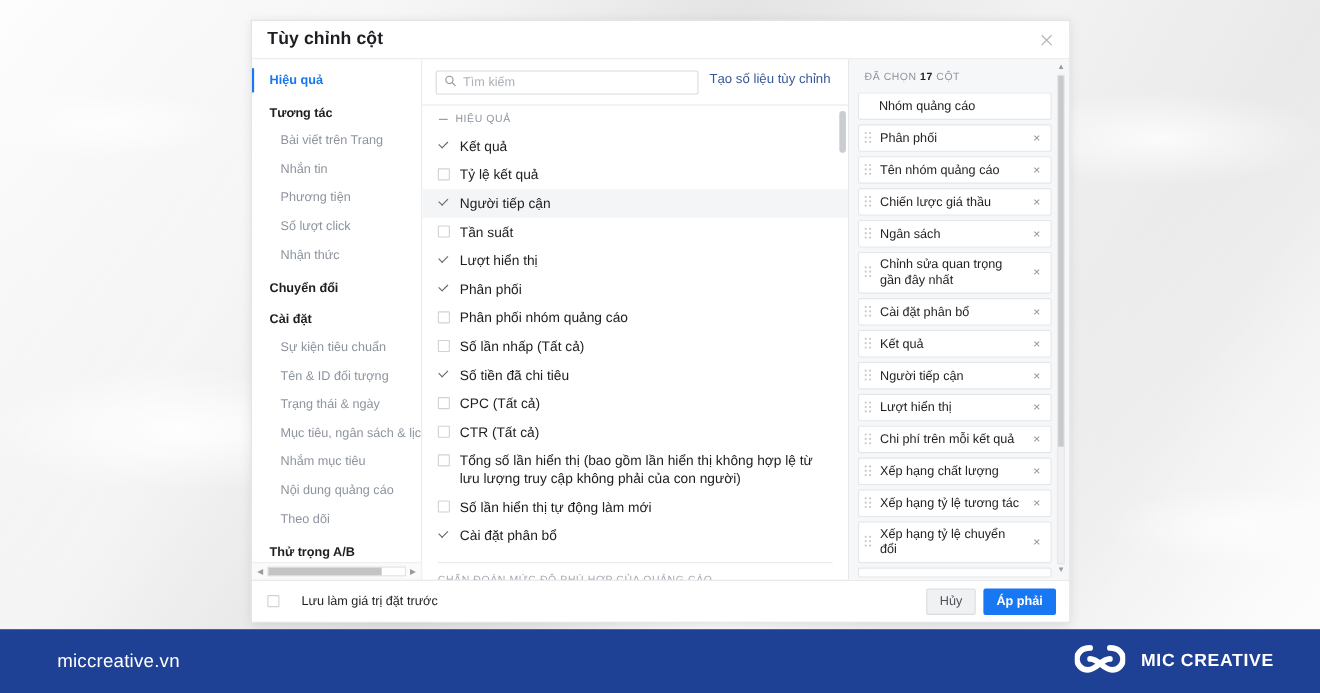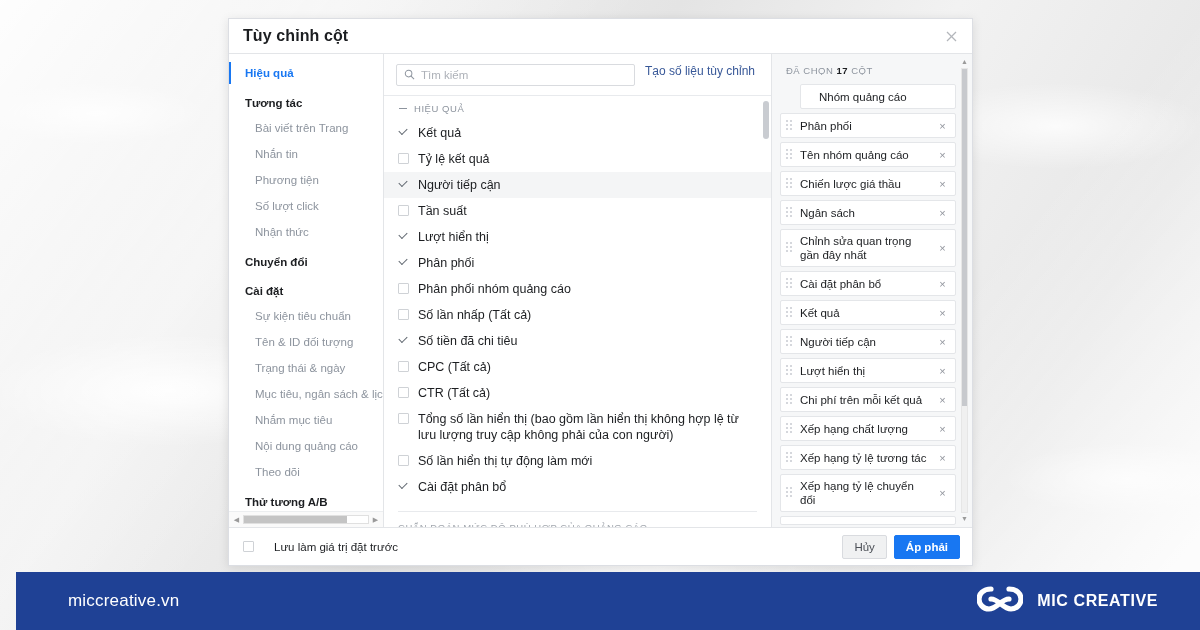--- a/index.html
+++ b/index.html
@@ -278,21 +278,21 @@
     background: #fff;
     border: 1px solid #e4e6e9;
     border-radius: 2px;
     margin-bottom: 4px;
     min-height: 25px;
     display: flex; align-items: center;
     padding: 4px 6px 4px 5px;
     font-size: 11.5px; color: #1c1e21;
     line-height: 14px;
   }
-  .chip.fixed { padding-left: 18px; margin-left: 20px; }
+  .chip.fixed { padding-left: 18px; }
   .grip {
     flex: 0 0 auto;
     width: 9px; height: 12px;
     display: grid;
     grid-template-columns: 3px 3px;
     grid-template-rows: 3px 3px 3px;
     gap: 1px;
     margin-right: 5px;
     cursor: grab;
   }
@@ -342,21 +342,21 @@
     border-radius: 2px;
     font-size: 11.5px; font-family: inherit;
     display: flex; align-items: center; justify-content: center;
     cursor: pointer; border: 1px solid transparent;
   }
   .btn-secondary { background: #f0f1f2; color: #4b4f56; border-color: #d9dbdf; }
   .btn-primary { background: #1877f2; color: #fff; border-color: #1877f2; font-weight: bold; }
 
   
   #banner {
-    position: absolute; left: 16px; right: 0; bottom: 0;
+    position: absolute; left: 0; right: 0; bottom: 0;
     height: 58px;
     background: #1f4195;
     display: flex; align-items: center;
     padding: 0 42px 0 52px;
   }
   .banner-url { color: #ffffff; font-size: 17px; letter-spacing: .2px; }
   .banner-brand { margin-left: auto; display: flex; align-items: center; gap: 14px; }
   .banner-name { color: #ffffff; font-size: 16px; font-weight: bold; letter-spacing: .6px; }
 </style>
 </head>
@@ -389,21 +389,21 @@
           <div class="nav-item sub"><span>Nhận thức</span></div>
           <div class="nav-item group"><span>Chuyển đổi</span></div>
           <div class="nav-item group"><span>Cài đặt</span></div>
           <div class="nav-item sub"><span>Sự kiện tiêu chuẩn</span></div>
           <div class="nav-item sub"><span>Tên &amp; ID đối tượng</span></div>
           <div class="nav-item sub"><span>Trạng thái &amp; ngày</span></div>
           <div class="nav-item sub"><span>Mục tiêu, ngân sách &amp; lịch c</span></div>
           <div class="nav-item sub"><span>Nhắm mục tiêu</span></div>
           <div class="nav-item sub"><span>Nội dung quảng cáo</span></div>
           <div class="nav-item sub"><span>Theo dõi</span></div>
-          <div class="nav-item group"><span>Thử tương A/B</span></div>
+          <div class="nav-item group"><span>Thử trọng A/B</span></div>
         </div>
       <div class="nav-hscroll">
         <div class="hs-arrow">◀</div>
         <div class="hs-track">
           <div class="hs-thumb"></div>
         </div>
         <div class="hs-arrow">▶</div>
       </div>
     </div>
 

